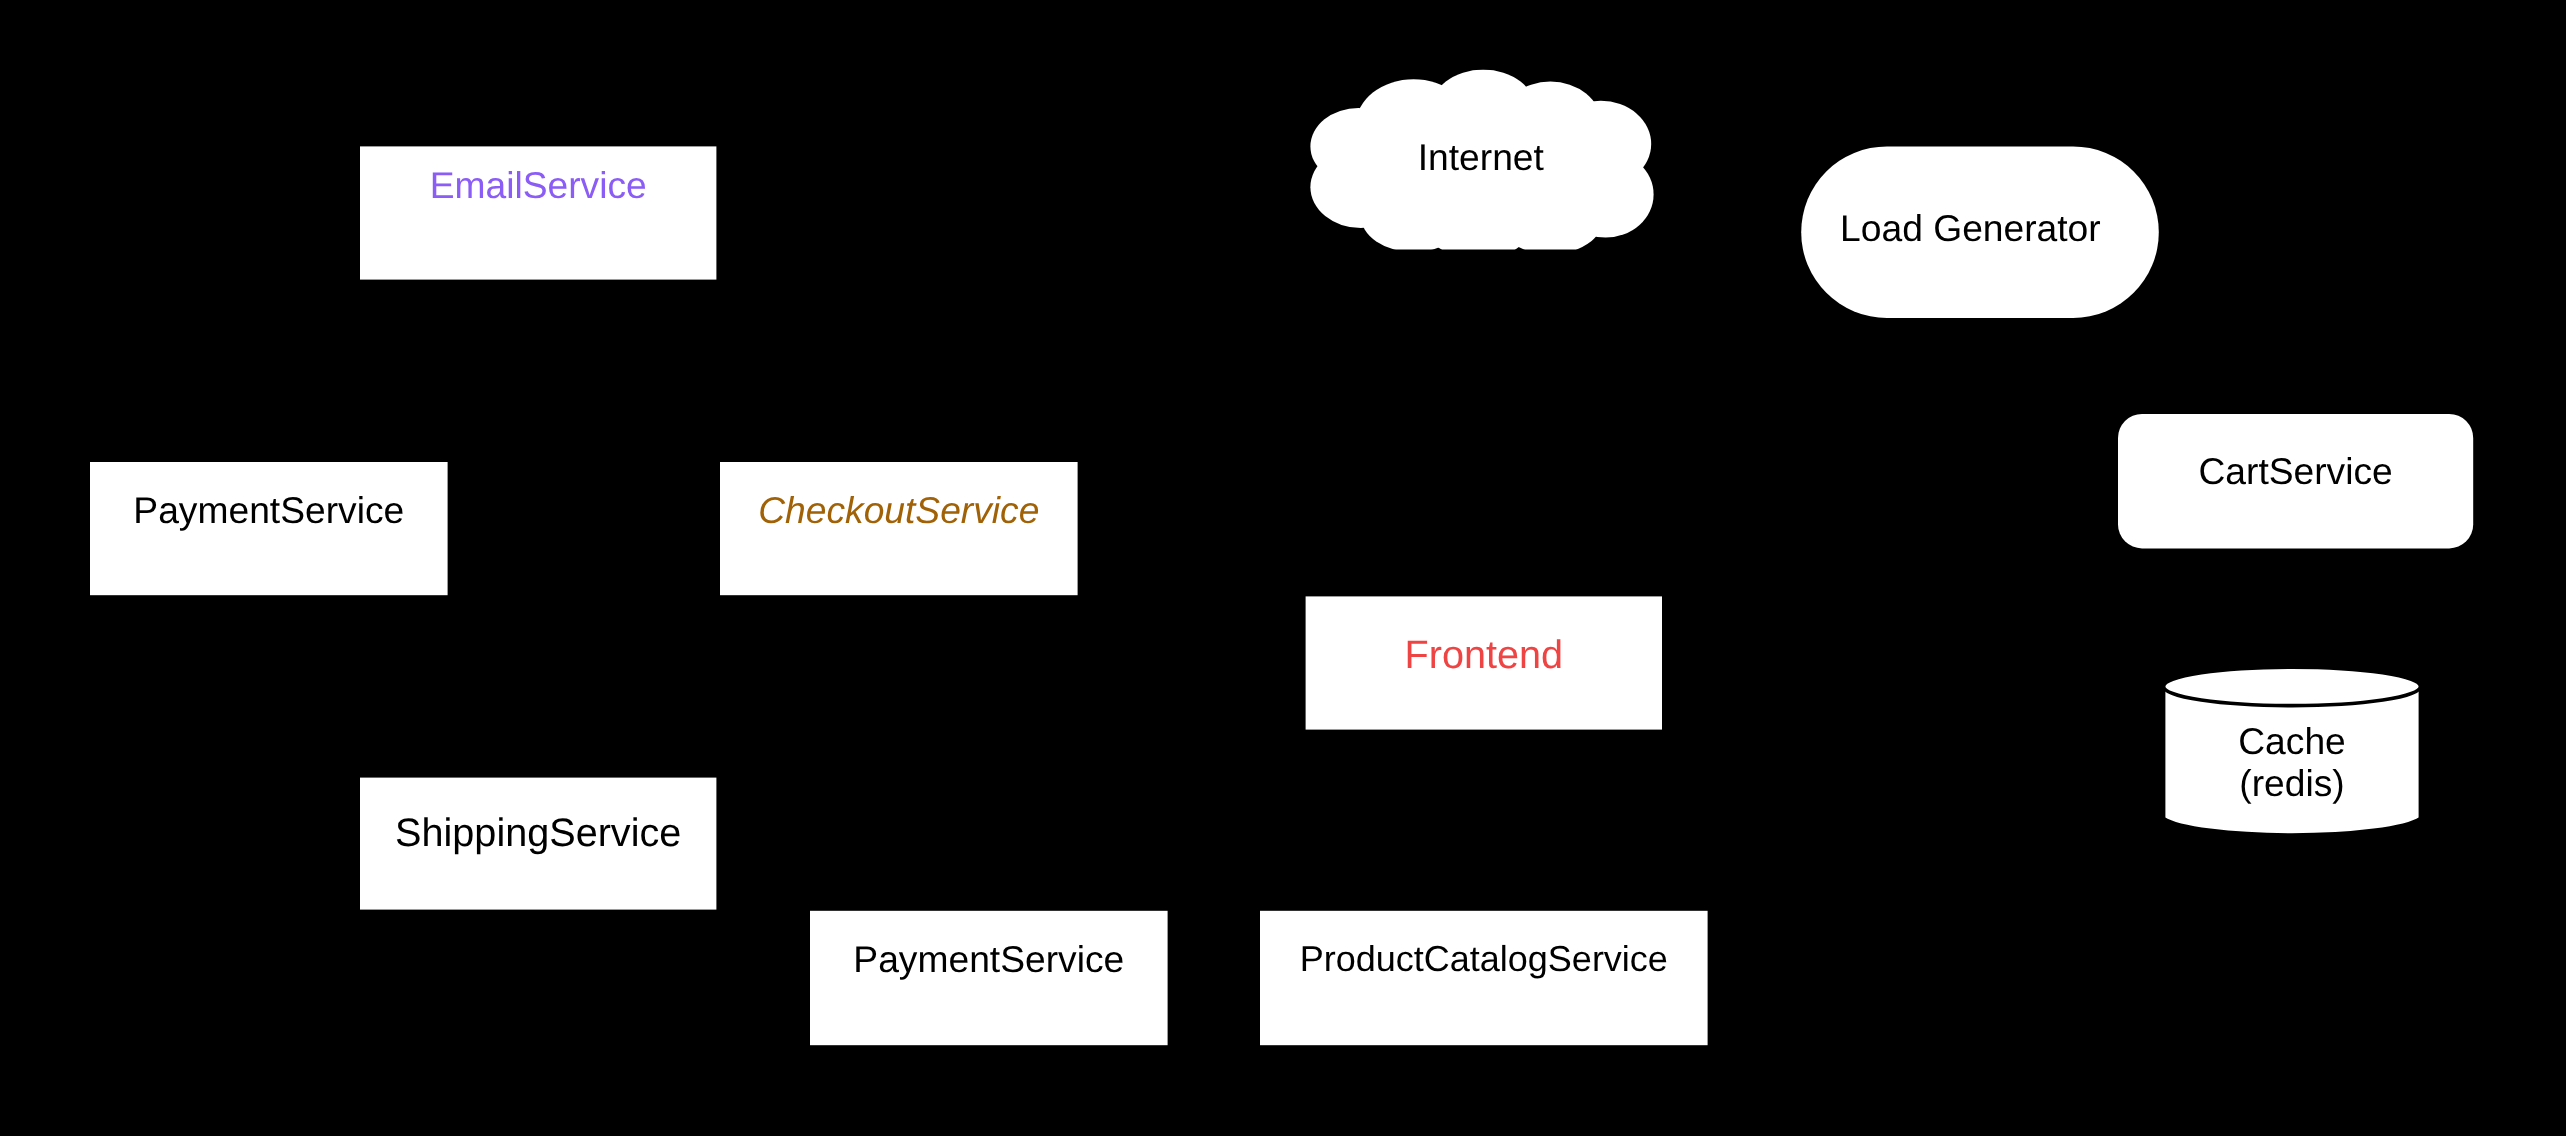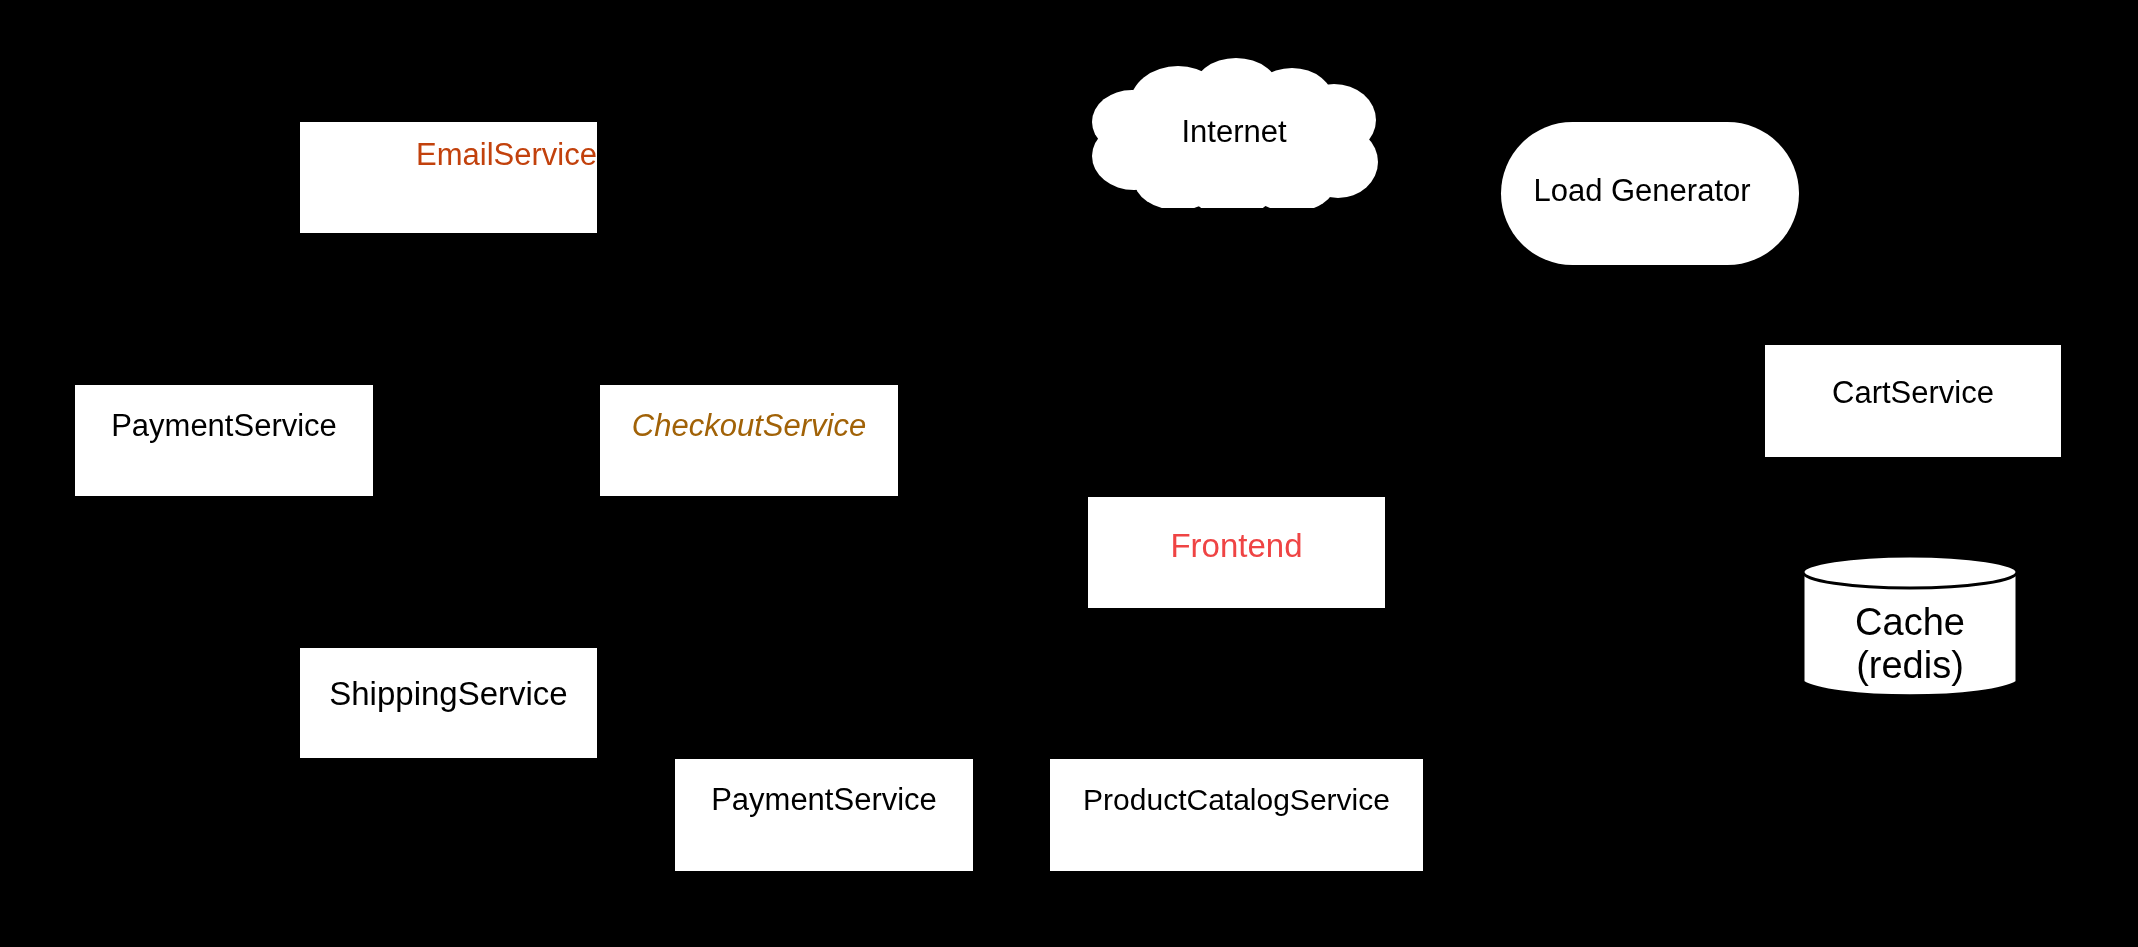--- a/index.html
+++ b/index.html
@@ -89,21 +89,21 @@
     left: 0;
     right: 0;
     z-index: 2;
   }
 </style>
 </head>
 <body>
 
 <div id="canvas" style="width: 2138px; height: 947px; background: rgb(0, 0, 0);">
     <div class="node rect" style="left: 300px; top: 122px; width: 297px; height: 111px; background: rgb(255, 255, 255);">
-      <span class="label" style="top: 16px; font-size: 31px; color: #c2410c; text-align: right;">EmailService</span>
+      <span class="label" style="top: 16px; font-size: 31px; color: #8b5cf6;">EmailService</span>
     </div>
     <div class="node cloud" style="left: 1086px; top: 58px; width: 296px; height: 150px;">
       <svg viewBox="0 0 296 150" preserveAspectRatio="none">
         <g>
           <ellipse cx="92" cy="46" rx="48" ry="38" fill="#ffffff"></ellipse>
           <ellipse cx="150" cy="34" rx="44" ry="34" fill="#ffffff"></ellipse>
           <ellipse cx="206" cy="44" rx="42" ry="34" fill="#ffffff"></ellipse>
           <ellipse cx="248" cy="62" rx="42" ry="36" fill="#ffffff"></ellipse>
           <ellipse cx="252" cy="104" rx="40" ry="36" fill="#ffffff"></ellipse>
           <ellipse cx="206" cy="124" rx="44" ry="30" fill="#ffffff"></ellipse>
@@ -112,38 +112,38 @@
           <ellipse cx="48" cy="98" rx="42" ry="34" fill="#ffffff"></ellipse>
           <ellipse cx="46" cy="64" rx="40" ry="32" fill="#ffffff"></ellipse>
           <ellipse cx="150" cy="80" rx="96" ry="54" fill="#ffffff"></ellipse>
         </g>
       </svg>
       <span class="label" style="top: 57px; font-size: 31px; color: rgb(0, 0, 0);">Internet</span>
     </div>
     <div class="node rounded" style="left: 1501px; top: 122px; width: 298px; height: 143px; background: rgb(255, 255, 255);">
       <span class="label" style="top: 52px; font-size: 31px; color: rgb(0, 0, 0);">Load Generator</span>
     </div>
-    <div class="node rect" style="left: 1765px; top: 345px; width: 296px; height: 112px; background: rgb(255, 255, 255);">
+    <div class="node rect" style="left: 1765px; top: 345px; width: 296px; height: 112px; background: rgb(255, 255, 255); border-radius: 20px;">
       <span class="label" style="top: 31px; font-size: 31px; color: rgb(0, 0, 0);">CartService</span>
     </div>
     <div class="node rect" style="left: 75px; top: 385px; width: 298px; height: 111px; background: rgb(255, 255, 255);">
       <span class="label" style="top: 24px; font-size: 31px; color: rgb(0, 0, 0);">PaymentService</span>
     </div>
     <div class="node rect" style="left: 600px; top: 385px; width: 298px; height: 111px; background: rgb(255, 255, 255);">
       <span class="label" style="top: 24px; font-size: 31px; color: #a16207; font-style: italic;">CheckoutService</span>
     </div>
     <div class="node rect" style="left: 1088px; top: 497px; width: 297px; height: 111px; background: rgb(255, 255, 255);">
       <span class="label" style="top: 31px; font-size: 33px; color: #ef4444;">Frontend</span>
     </div>
     <div class="node cylinder" style="left: 1800px; top: 553px; width: 220px; height: 148px;">
       <svg viewBox="0 0 220 148" preserveAspectRatio="none">
         <path d="M3,19 L3,129 A110,18 0 0 0 217,129 L217,19 Z" fill="#ffffff" stroke="#000000" stroke-width="3"></path>
         <ellipse cx="110" cy="19" rx="107" ry="16" fill="#ffffff" stroke="#000000" stroke-width="3"></ellipse>
       </svg>
-      <span class="label" style="top: 48px; font-size: 38px; color: rgb(0, 0, 0);">Cache
+      <span class="label" style="top: 48px; font-size: 31px; color: rgb(0, 0, 0);">Cache
 (redis)</span>
     </div>
     <div class="node rect" style="left: 300px; top: 648px; width: 297px; height: 110px; background: rgb(255, 255, 255);">
       <span class="label" style="top: 28px; font-size: 33px; color: rgb(0, 0, 0);">ShippingService</span>
     </div>
     <div class="node rect" style="left: 675px; top: 759px; width: 298px; height: 112px; background: rgb(255, 255, 255);">
       <span class="label" style="top: 24px; font-size: 31px; color: rgb(0, 0, 0);">PaymentService</span>
     </div>
     <div class="node rect" style="left: 1050px; top: 759px; width: 373px; height: 112px; background: rgb(255, 255, 255);">
       <span class="label" style="top: 24px; font-size: 30px; color: rgb(0, 0, 0);">ProductCatalogService</span>

